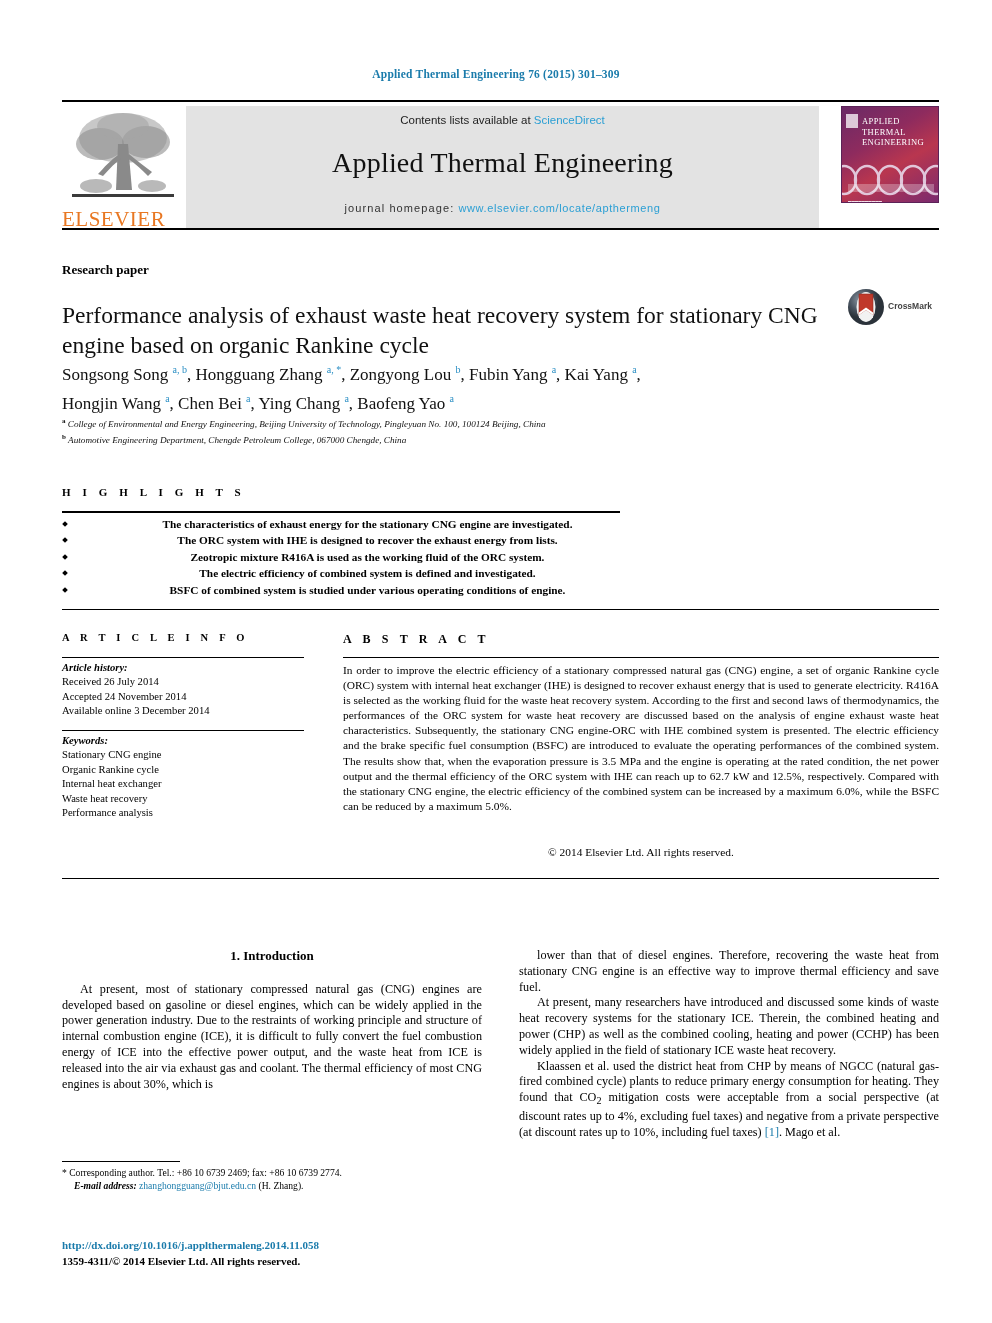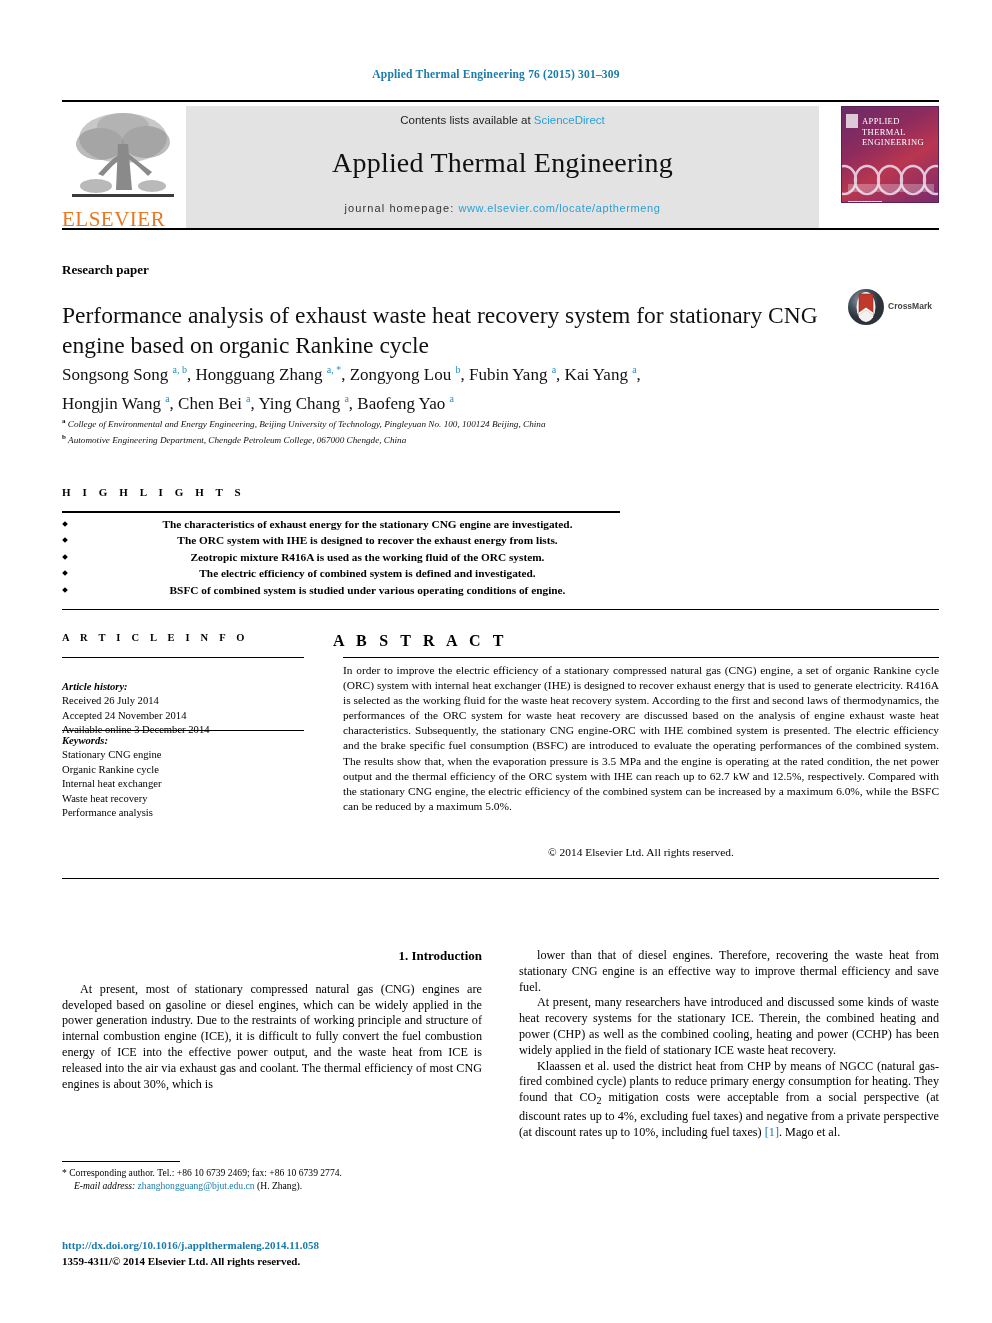--- a/index.html
+++ b/index.html
@@ -128,31 +128,31 @@
   .ai-head{
     position:absolute;left:62px;top:632px;
     font-family:"Liberation Serif", serif;font-size:10.5px;font-weight:bold;
     letter-spacing:4.2px;color:#000;
   }
   .ai-rule{position:absolute;left:62px;top:657px;width:242px;height:1.4px;background:#000;}
   .ai-hist{
     position:absolute;left:62px;top:661px;width:250px;
     font-family:"Liberation Serif", serif;font-size:10.6px;line-height:14.4px;color:#000;
   }
-  .ai-hist .it{font-style:italic;font-weight:bold;margin-top:19px;}
+  .ai-hist .it{font-style:italic;font-weight:bold;}
   .ai-rule2{position:absolute;left:62px;top:730px;width:242px;height:1.4px;background:#000;}
   .ai-kw{
     position:absolute;left:62px;top:734px;width:250px;
     font-family:"Liberation Serif", serif;font-size:10.6px;line-height:14.4px;color:#000;
   }
   .ai-kw .it{font-style:italic;font-weight:bold;}
 
   .ab-head{
-    position:absolute;left:333px;top:632px;
-    font-family:"Liberation Serif", serif;font-size:16px;font-weight:bold;
+    position:absolute;left:343px;top:632px;
+    font-family:"Liberation Serif", serif;font-size:12px;font-weight:bold;
     letter-spacing:4.2px;color:#000;
   }
   .ab-rule{position:absolute;left:343px;top:657px;width:596px;height:1.4px;background:#000;}
   .abstract{
     position:absolute;left:343px;top:663px;width:596px;
     font-family:"Liberation Serif", serif;font-size:11.4px;line-height:15.1px;
     text-align:justify;color:#000;
   }
   .copyright{
     position:absolute;left:343px;top:846px;width:596px;text-align:center;
@@ -163,32 +163,32 @@
   
   .col{
     position:absolute;width:420px;
     font-family:"Liberation Serif", serif;font-size:12.2px;line-height:15.8px;
     text-align:justify;color:#000;
   }
   .col.left{left:62px;top:948px;}
   .col.right{left:519px;top:948px;}
   .sec-title{
     font-family:"Liberation Serif", serif;font-size:13px;font-weight:bold;
-    margin:0 0 18px 0;text-align:right;
+    margin:0 0 18px 0;text-align:center;
   }
   .col p{margin:0;text-indent:18px;}
   .ref{color:#1a7bab;}
 
   
   .fn-rule{position:absolute;left:62px;top:1161px;width:118px;height:1px;background:#000;}
   .footnote{
     position:absolute;left:62px;top:1166px;width:420px;
     font-family:"Liberation Serif", serif;font-size:9.6px;line-height:13.2px;color:#000;
   }
-  .footnote .em{font-style:italic;font-weight:normal;}
+  .footnote .em{font-style:italic;font-weight:bold;}
   .footnote a, .mail{color:#1a7bab;}
   .doi{
     position:absolute;left:62px;top:1239px;
     font-family:"Liberation Serif", serif;font-size:11px;color:#1a7bab;font-weight:bold;
   }
   .issn{
     position:absolute;left:62px;top:1255px;
     font-family:"Liberation Serif", serif;font-size:11px;color:#000;font-weight:bold;
   }
 </style>

